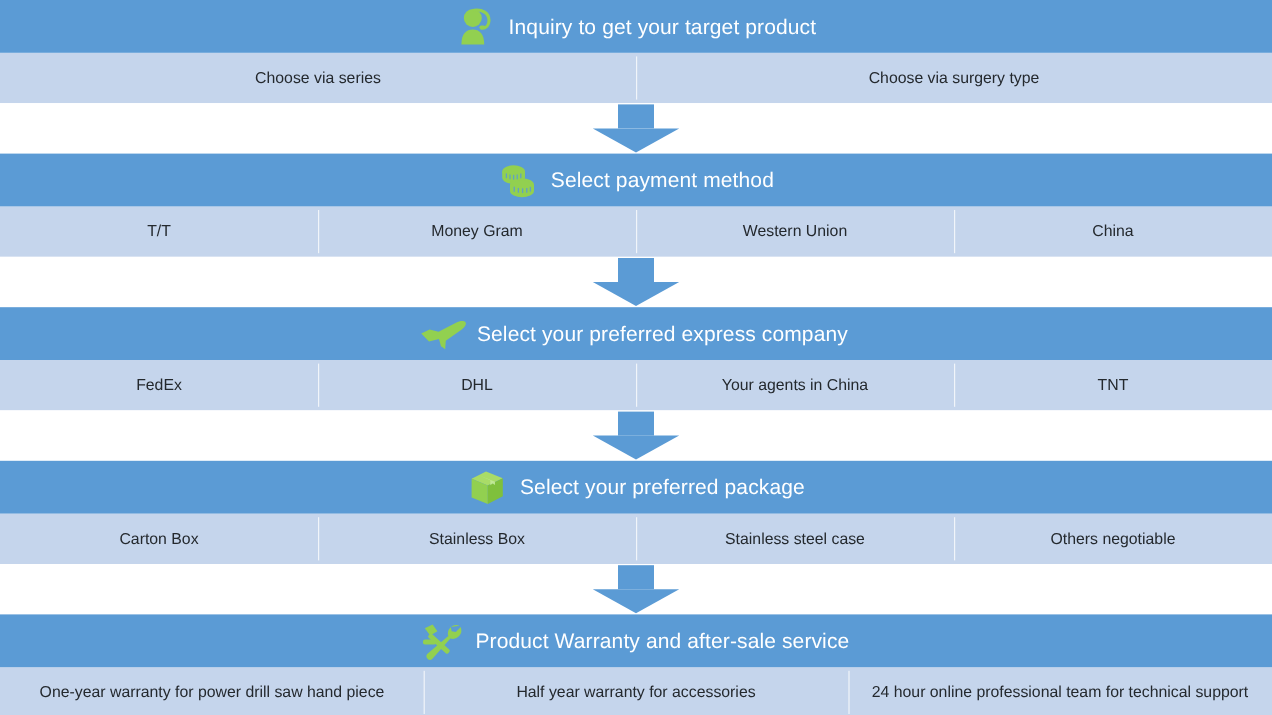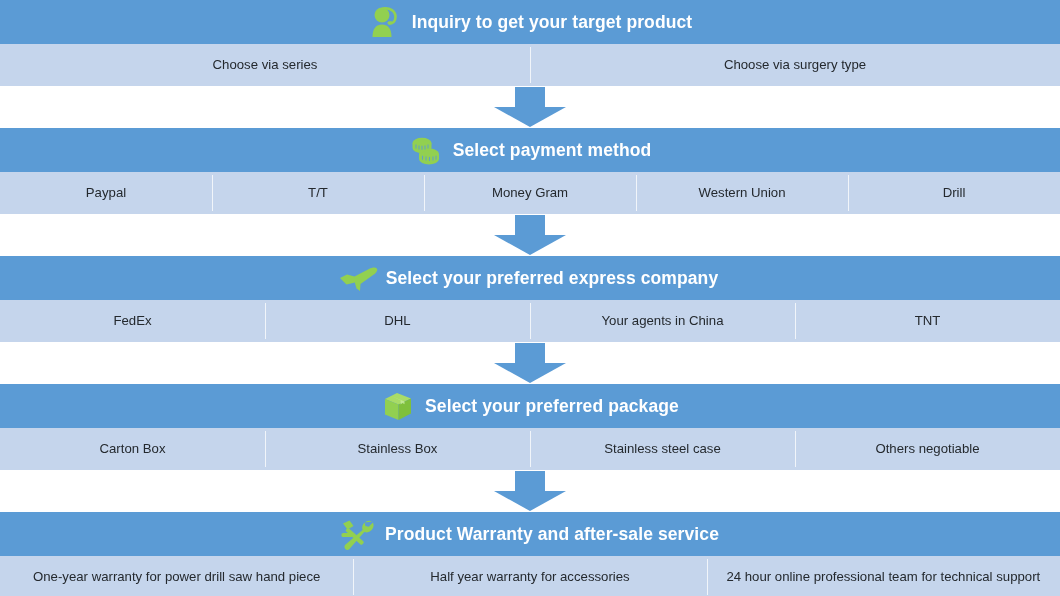--- a/index.html
+++ b/index.html
@@ -31,21 +31,21 @@
     position: relative;
   }
   .stage-header .hdr-inner {
     display: flex;
     align-items: center;
     gap: 10px;
   }
   .stage-header .title {
     color: #ffffff;
     font-size: 17.5px;
-    font-weight: 700;
+    font-weight: 400;
     letter-spacing: 0.1px;
     white-space: nowrap;
     text-align: right;
   }
   .icon-box {
     width: 34px;
     height: 34px;
     display: flex;
     align-items: center;
     justify-content: center;
@@ -172,25 +172,24 @@
               <line x1="20.5" y1="22.9" x2="20.5" y2="26.9"></line>
               <line x1="24" y1="22.6" x2="24" y2="26.6"></line>
               <line x1="27" y1="21.7" x2="27" y2="25.7"></line>
             </g>
           </svg>
         </span>
         <span class="title">Select payment method</span>
       </div>
     </div>
     <div class="stage-options">
-      <div class="opt">Paypal</div>
       <div class="opt">T/T</div>
       <div class="opt">Money Gram</div>
       <div class="opt">Western Union</div>
-      <div class="opt">Drill</div>
+      <div class="opt">China</div>
     </div>
   </div>
 
   <div class="connector">
     <div class="arrow">
       <div class="shaft"></div>
         <div class="head"></div>
     </div>
   </div>
 

